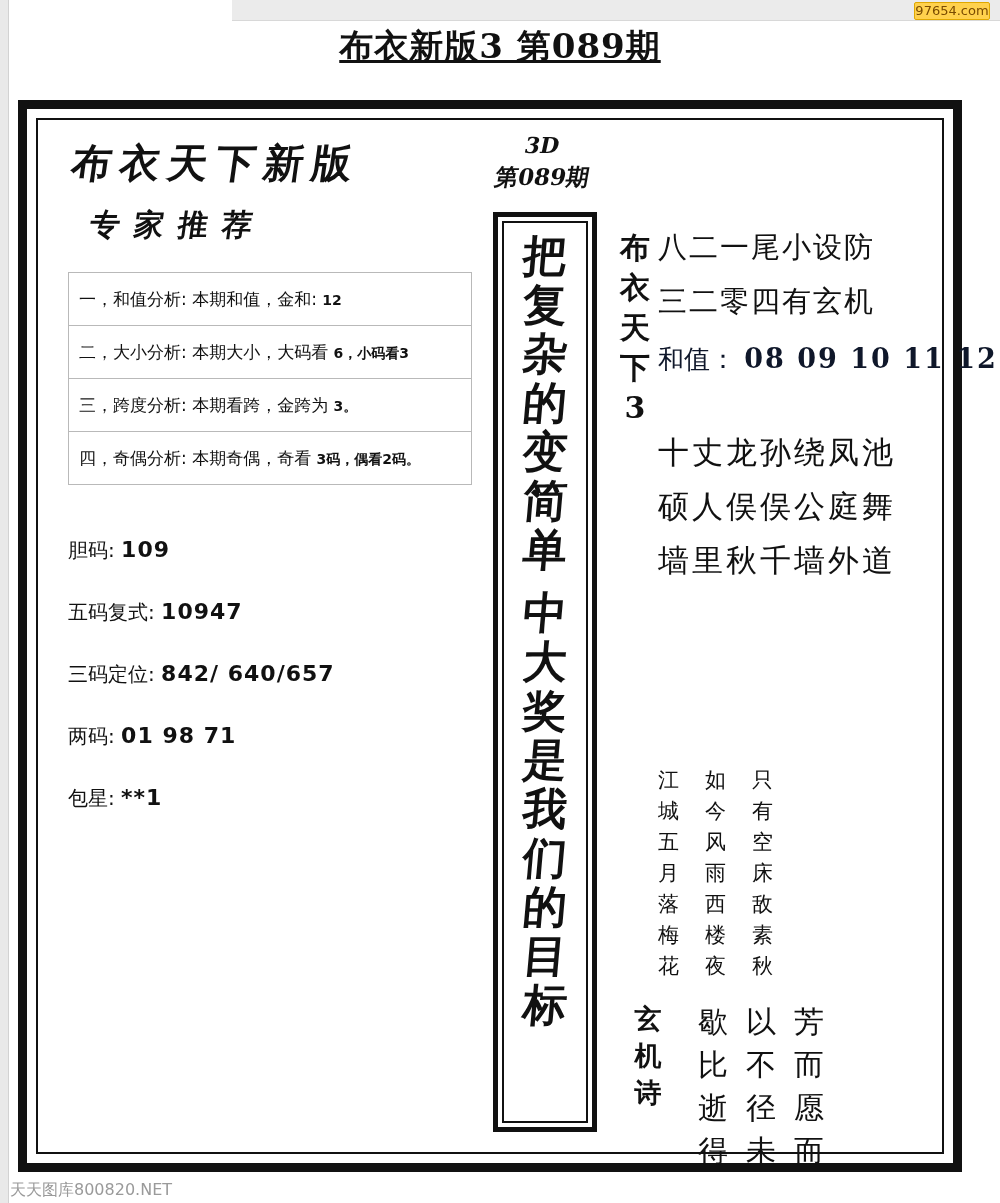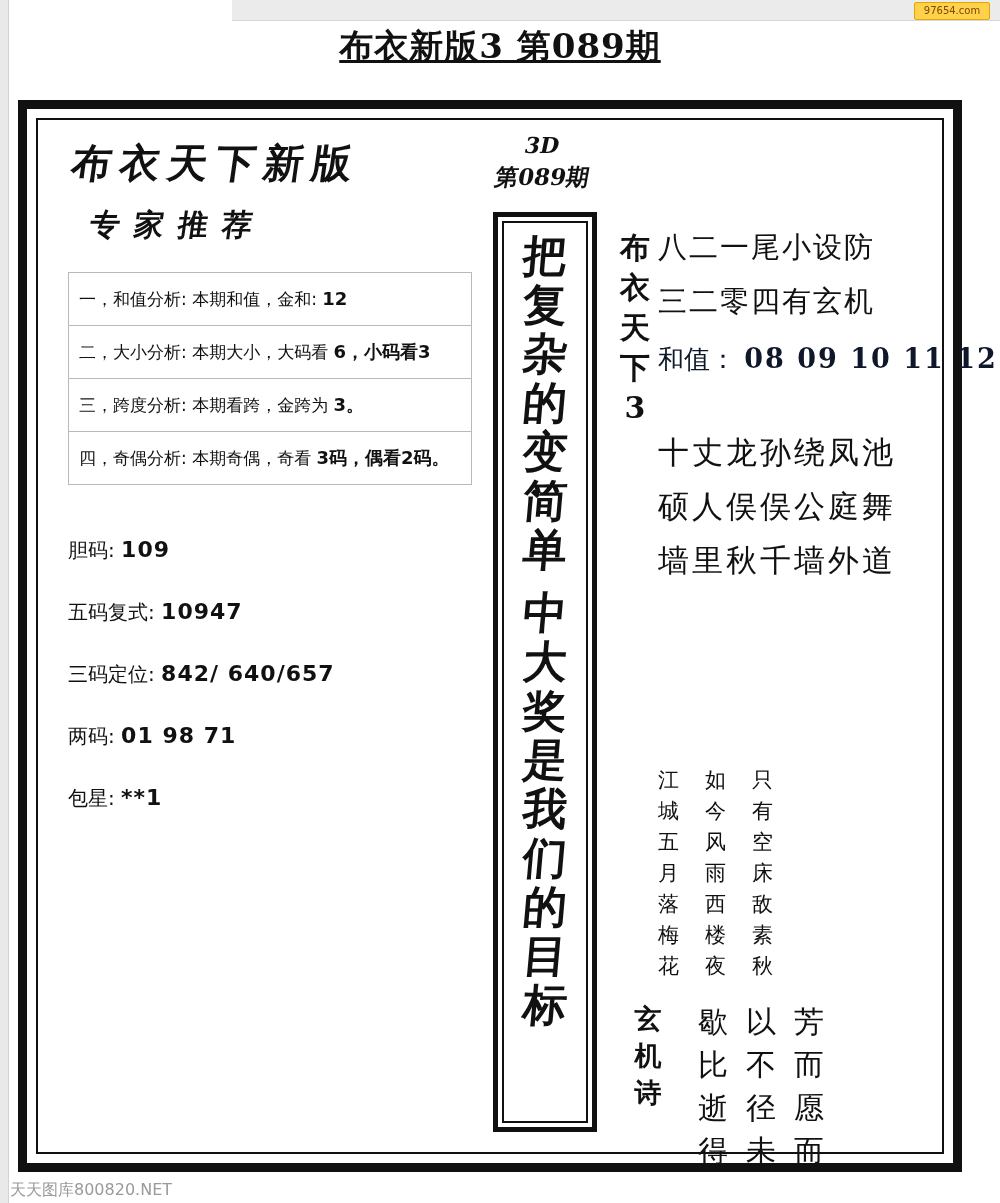--- a/index.html
+++ b/index.html
@@ -36,21 +36,21 @@
     background: #ebebeb;
     border-bottom: 1px solid #d8d8d8;
   }
   .watermark-badge {
     position: absolute;
     right: 10px; top: 2px;
     width: 74px; height: 16px;
     background: #ffd14d;
     border: 1px solid #e0a800;
     border-radius: 2px;
-    font-size: 10px;
+    font-size: 13px;
     line-height: 16px;
     text-align: center;
     color: #7a4b00;
     font-family: "DejaVu Sans", sans-serif;
     letter-spacing: 0px;
     margin-left: 12px;
   }
   .footer-watermark {
     position: absolute;
     left: 10px; bottom: 2px;
@@ -132,21 +132,21 @@
     line-height: 52px;
     padding-left: 10px;
     font-size: 17px;
     color: #111;
     white-space: nowrap;
     font-family: "DejaVu Sans", sans-serif;
   }
   .analysis-row .lbl { }
   .analysis-row .num {
     font-weight: bold;
-    font-size: 18px;
+    font-size: 14px;
   }
 
   .picks {
     margin-top: 52px;
   }
   .pick-row {
     font-size: 20px;
     color: #111;
     margin-bottom: 35px;
     font-family: "DejaVu Sans", sans-serif;

